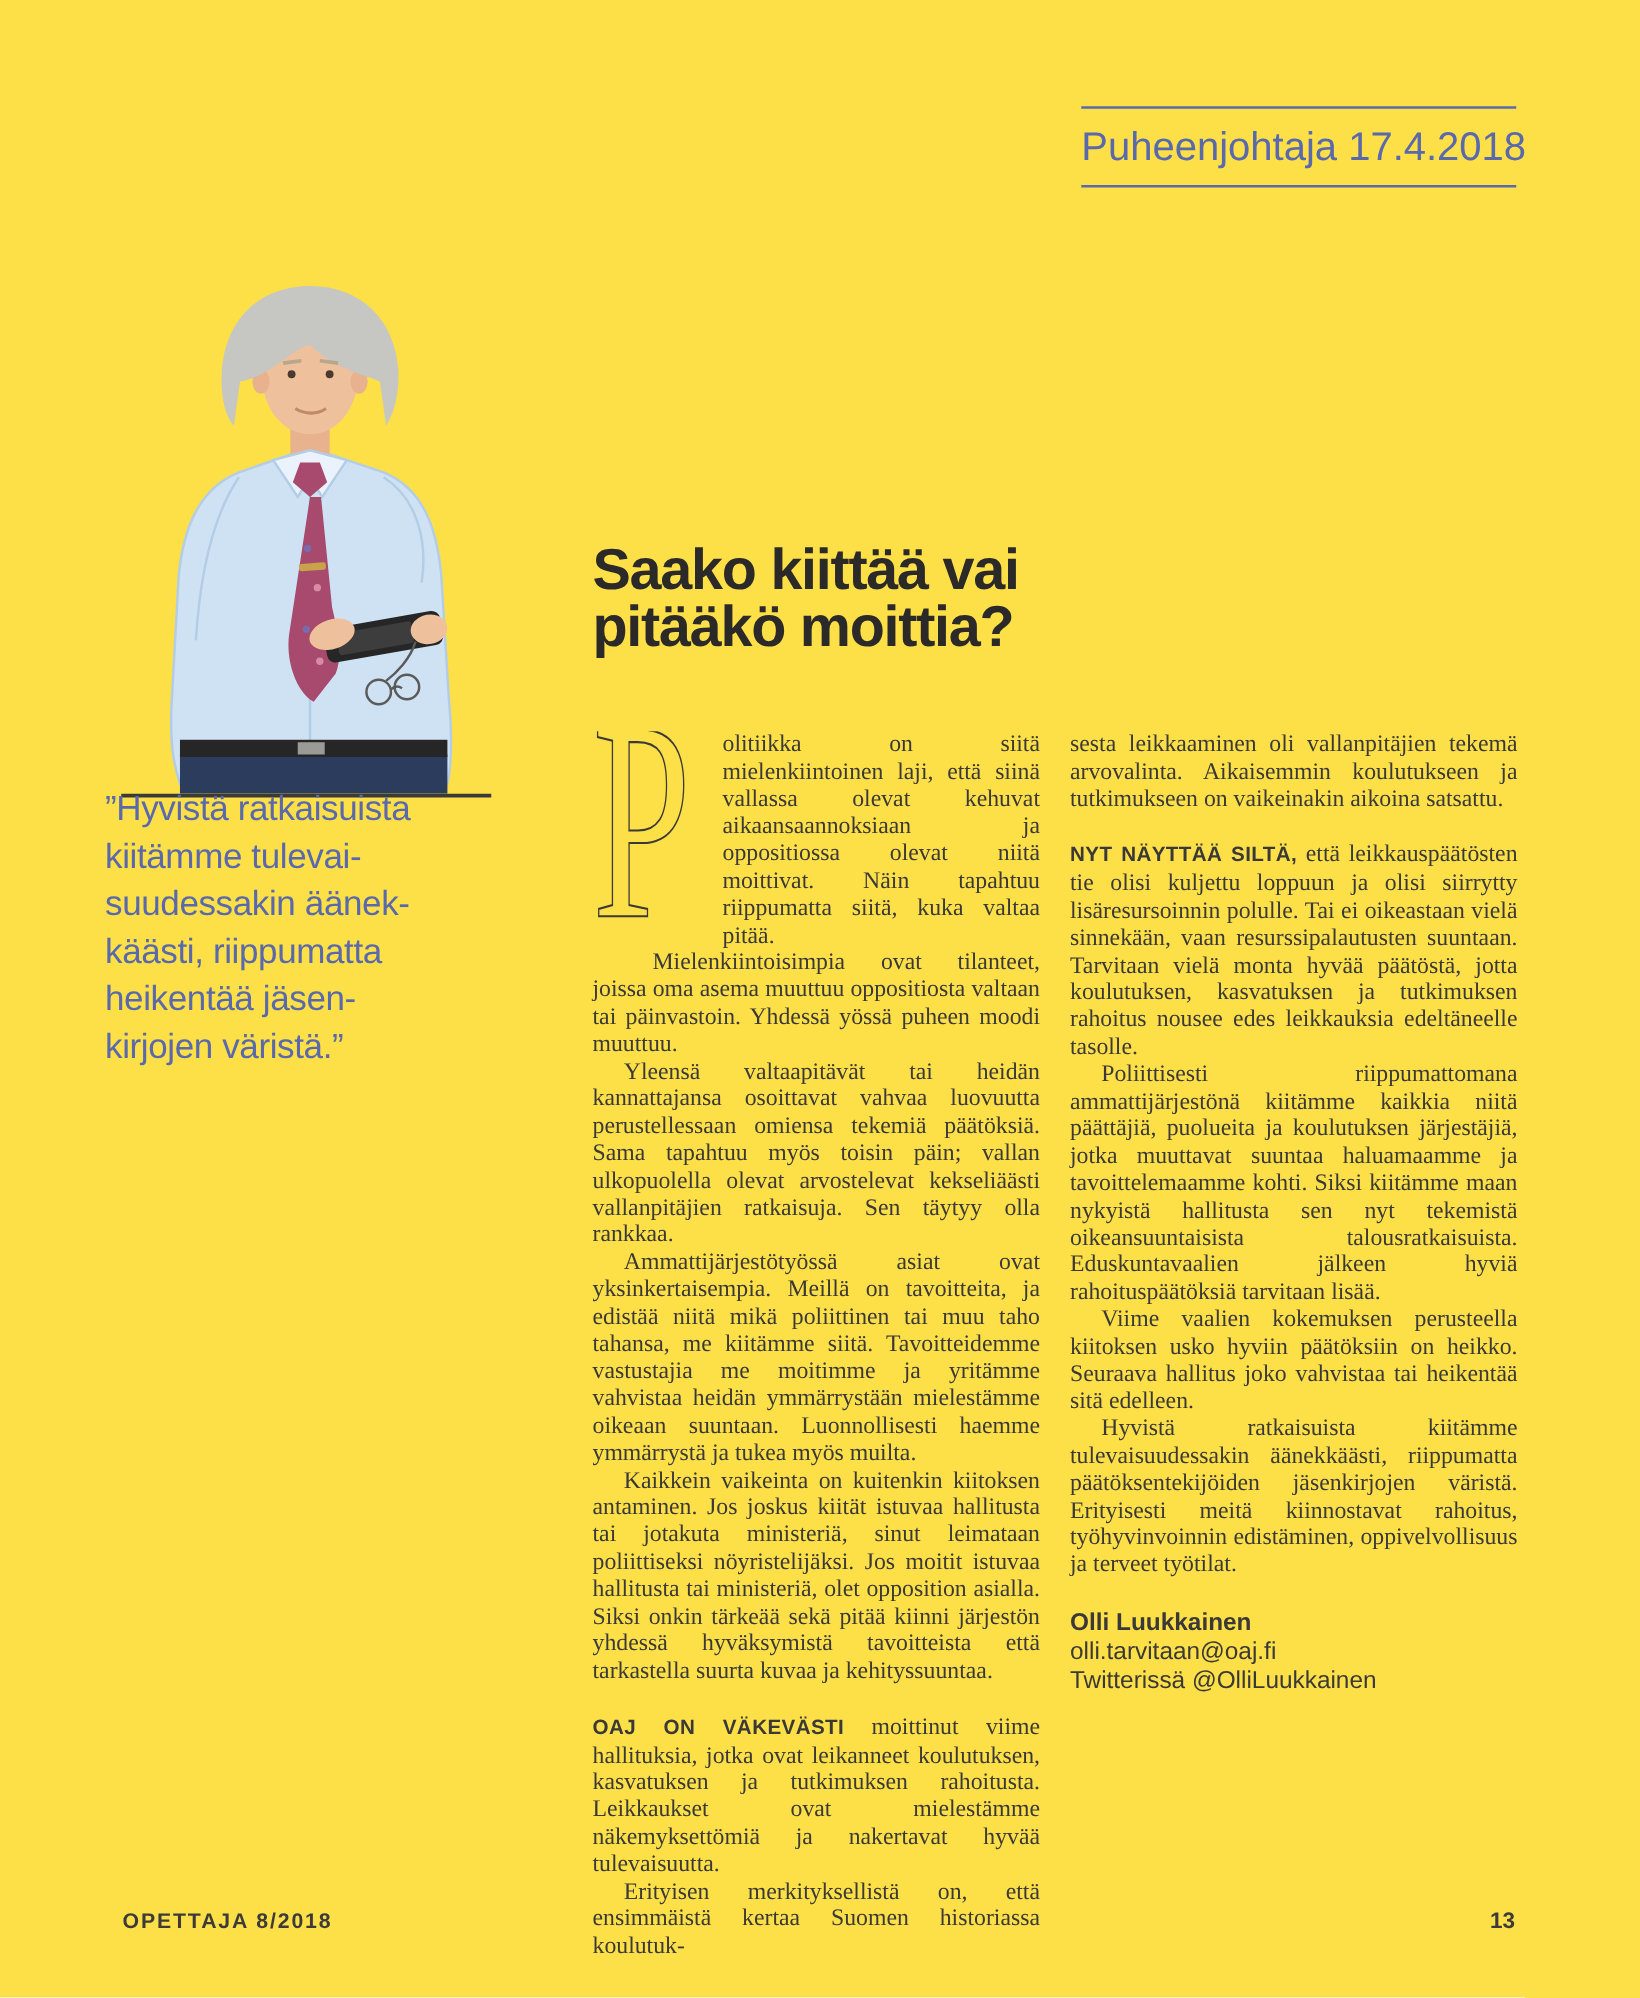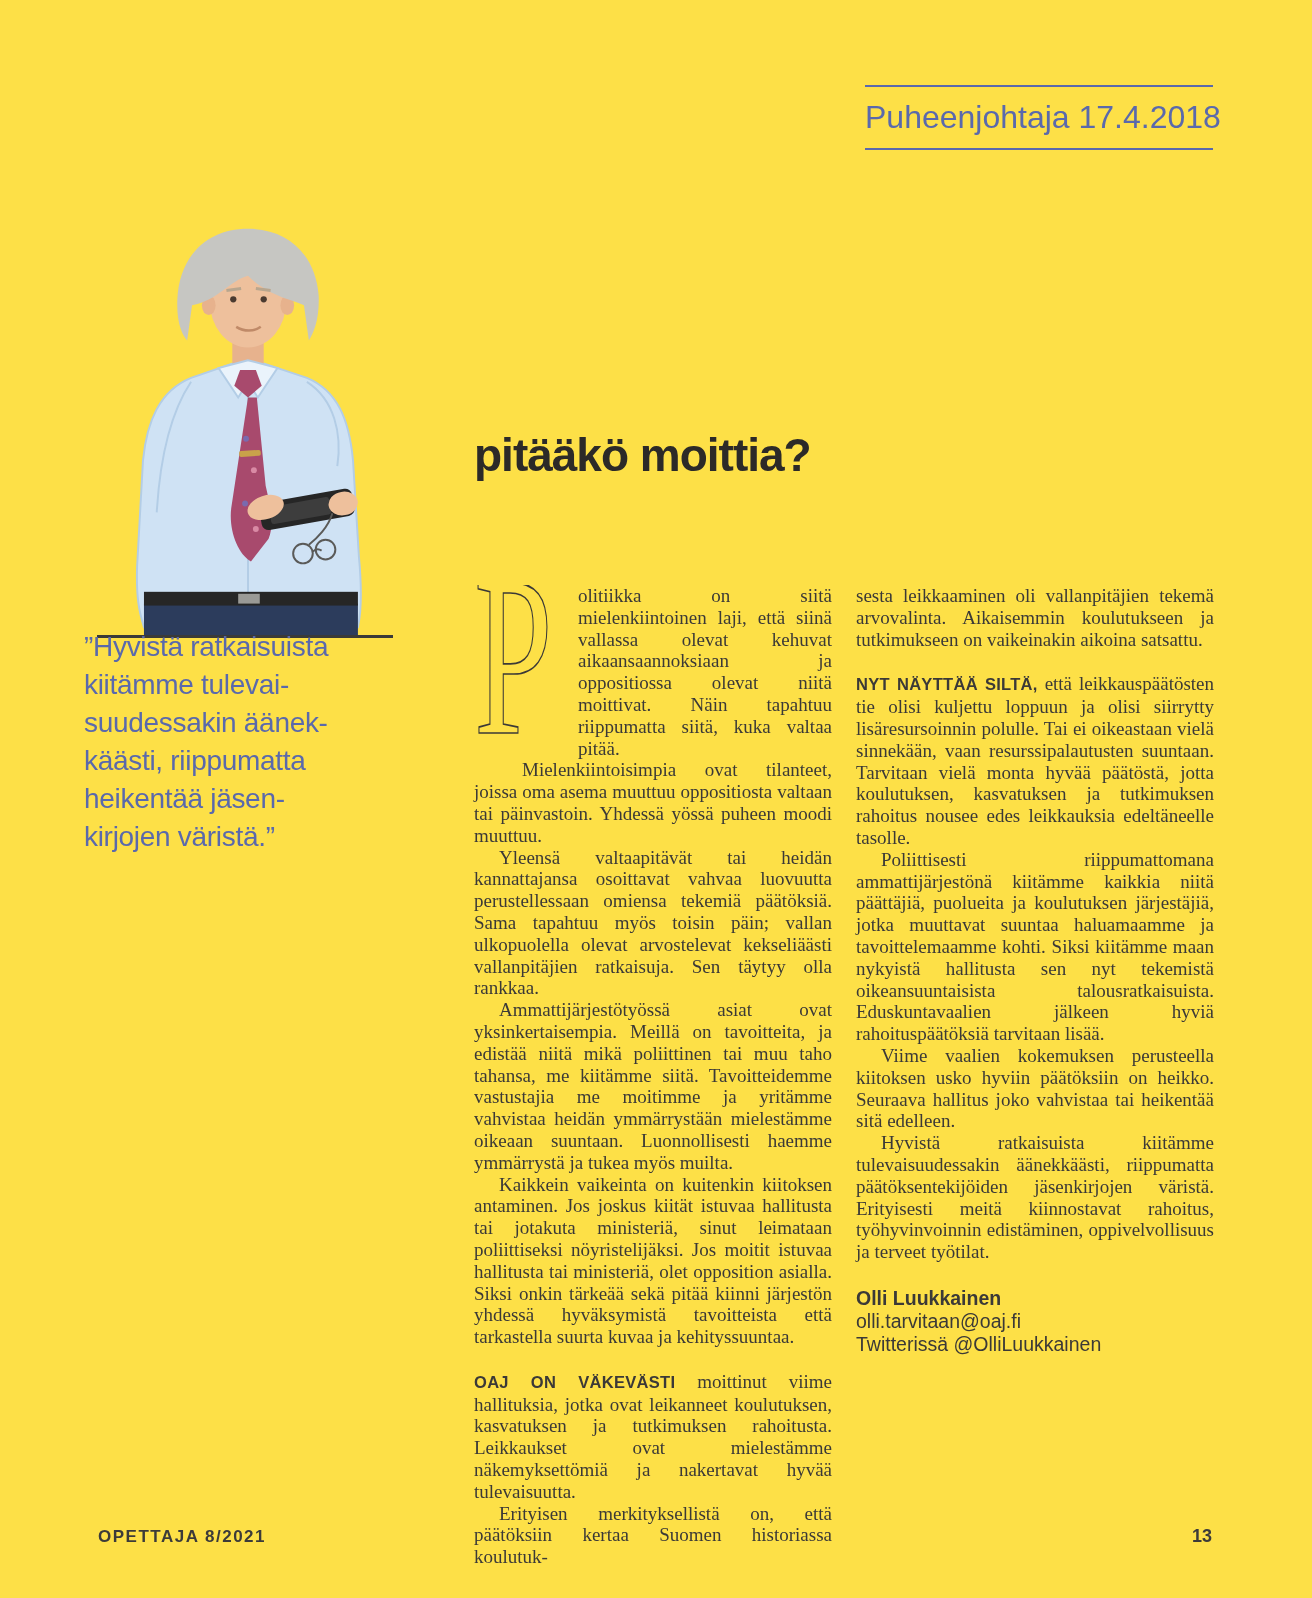--- a/index.html
+++ b/index.html
@@ -134,53 +134,54 @@
   <div class="quote">
     <div>”Hyvistä ratkaisuista</div>
     <div>kiitämme tulevai-</div>
     <div>suudessakin äänek-</div>
     <div>käästi, riippumatta</div>
     <div>heikentää jäsen-</div>
     <div>kirjojen väristä.”</div>
   </div>
 
   <h1 class="headline" style="margin:0;">
+    <span style="display:block;">Saako kiittää vai</span>
     <span style="display:block;">pitääkö moittia?</span>
   </h1>
 
   <div class="col col-1">
     <div class="dropcap-float">
       <svg width="88" height="152" viewBox="0 0 88 152" aria-hidden="true">
         <text x="0" y="148" transform="scale(0.62 1)" font-family="Liberation Serif, serif" font-size="228" fill="none" stroke="#3b3937" stroke-width="1.4" vector-effect="non-scaling-stroke">P</text>
       </svg>
     </div>
     <p>olitiikka on siitä mielenkiintoinen laji, että siinä vallassa olevat kehuvat aikaansaannoksiaan ja oppositiossa olevat niitä moittivat. Näin tapahtuu riippumatta siitä, kuka valtaa pitää.</p>
     <p class="ind-big">Mielenkiintoisimpia ovat tilanteet, joissa oma asema muuttuu oppositiosta valtaan tai päinvastoin. Yhdessä yössä puheen moodi muuttuu.</p>
     <p class="ind">Yleensä valtaapitävät tai heidän kannattajansa osoittavat vahvaa luovuutta perustellessaan omiensa tekemiä päätöksiä. Sama tapahtuu myös toisin päin; vallan ulkopuolella olevat arvostelevat kekseliäästi vallanpitäjien ratkaisuja. Sen täytyy olla rankkaa.</p>
     <p class="ind">Ammattijärjestötyössä asiat ovat yksinkertaisempia. Meillä on tavoitteita, ja edistää niitä mikä poliittinen tai muu taho tahansa, me kiitämme siitä. Tavoitteidemme vastustajia me moitimme ja yritämme vahvistaa heidän ymmärrystään mielestämme oikeaan suuntaan. Luonnollisesti haemme ymmärrystä ja tukea myös muilta.</p>
     <p class="ind">Kaikkein vaikeinta on kuitenkin kiitoksen antaminen. Jos joskus kiität istuvaa hallitusta tai jotakuta ministeriä, sinut leimataan poliittiseksi nöyristelijäksi. Jos moitit istuvaa hallitusta tai ministeriä, olet opposition asialla. Siksi onkin tärkeää sekä pitää kiinni järjestön yhdessä hyväksymistä tavoitteista että tarkastella suurta kuvaa ja kehityssuuntaa.</p>
     <p class="lead-par">
       <span class="lead">OAJ ON VÄKEVÄSTI</span>
       <span>moittinut viime hallituksia, jotka ovat leikanneet koulutuksen, kasvatuksen ja tutkimuksen rahoitusta. Leikkaukset ovat mielestämme näkemyksettömiä ja nakertavat hyvää tulevaisuutta.</span>
     </p>
-    <p class="ind">Erityisen merkityksellistä on, että päätöksiin kertaa Suomen historiassa koulutuk-</p>
+    <p class="ind">Erityisen merkityksellistä on, että ensimmäistä kertaa Suomen historiassa koulutuk-</p>
   </div>
 
   <div class="col col-2">
     <p>sesta leikkaaminen oli vallanpitäjien tekemä arvovalinta. Aikaisemmin koulutukseen ja tutkimukseen on vaikeinakin aikoina satsattu.</p>
     <p class="lead-par">
       <span class="lead">NYT NÄYTTÄÄ SILTÄ,</span>
       <span>että leikkauspäätösten tie olisi kuljettu loppuun ja olisi siirrytty lisäresursoinnin polulle. Tai ei oikeastaan vielä sinnekään, vaan resurssipalautusten suuntaan. Tarvitaan vielä monta hyvää päätöstä, jotta koulutuksen, kasvatuksen ja tutkimuksen rahoitus nousee edes leikkauksia edeltäneelle tasolle.</span>
     </p>
     <p class="ind">Poliittisesti riippumattomana ammattijärjestönä kiitämme kaikkia niitä päättäjiä, puolueita ja koulutuksen järjestäjiä, jotka muuttavat suuntaa haluamaamme ja tavoittelemaamme kohti. Siksi kiitämme maan nykyistä hallitusta sen nyt tekemistä oikeansuuntaisista talousratkaisuista. Eduskuntavaalien jälkeen hyviä rahoituspäätöksiä tarvitaan lisää.</p>
     <p class="ind">Viime vaalien kokemuksen perusteella kiitoksen usko hyviin päätöksiin on heikko. Seuraava hallitus joko vahvistaa tai heikentää sitä edelleen.</p>
     <p class="ind">Hyvistä ratkaisuista kiitämme tulevaisuudessakin äänekkäästi, riippumatta päätöksentekijöiden jäsenkirjojen väristä. Erityisesti meitä kiinnostavat rahoitus, työhyvinvoinnin edistäminen, oppivelvollisuus ja terveet työtilat.</p>
     <div class="sig">
       <div class="sig-name">Olli Luukkainen</div>
       <div>olli.tarvitaan@oaj.fi</div>
       <div>Twitterissä @OlliLuukkainen</div>
     </div>
   </div>
 
-  <div class="footer-left">OPETTAJA 8/2021</div>
+  <div class="footer-left">OPETTAJA 8/2018</div>
   <div class="footer-right">13</div>
 
 </div>
 
 </body></html>

